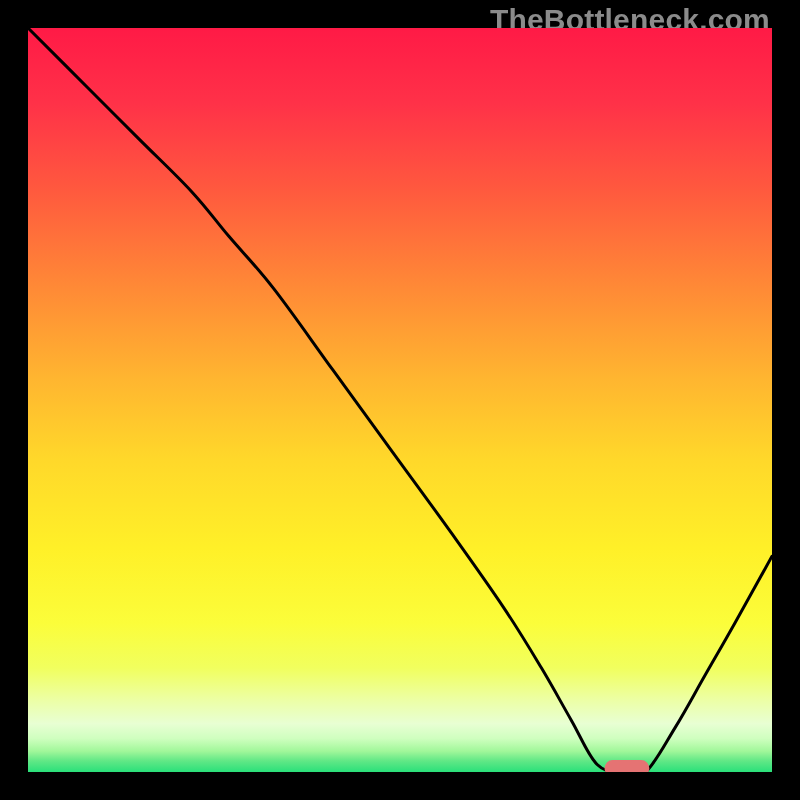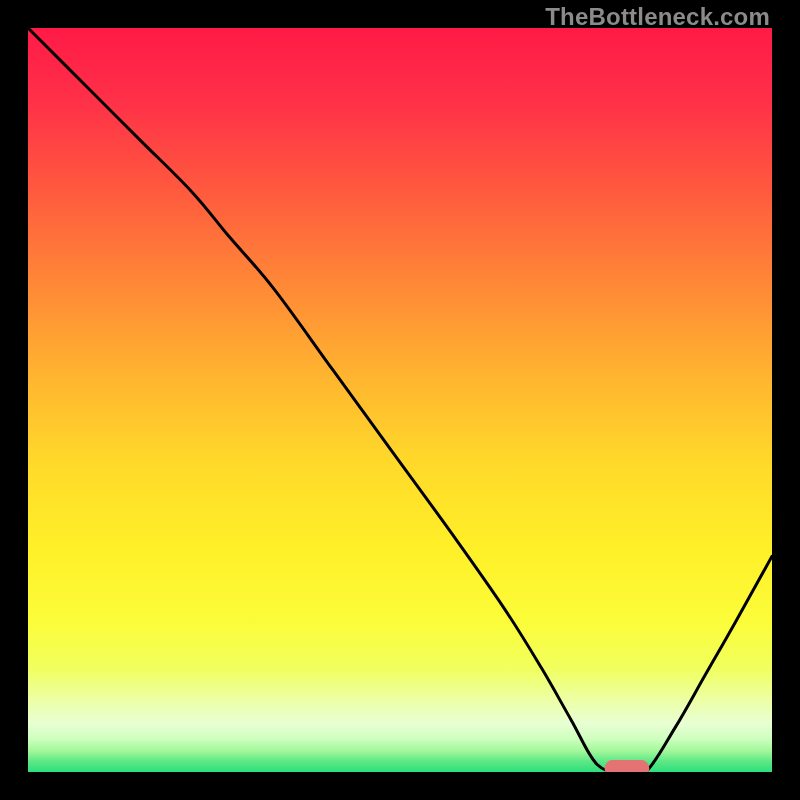--- a/index.html
+++ b/index.html
@@ -23,21 +23,21 @@
     left: 28px;
     top: 28px;
     width: 744px;
     height: 744px;
   }
   .watermark {
     position: absolute;
     top: 3px;
     right: 30px;
     font-family: Arial, Helvetica, sans-serif;
-    font-size: 24px;
+    font-size: 30px;
     font-weight: 600;
     color: #8b8b8b;
     letter-spacing: 0.2px;
   }
 </style>
 </head>
 <body>
 
 <div class="frame">
   <div class="watermark">TheBottleneck.com</div>

